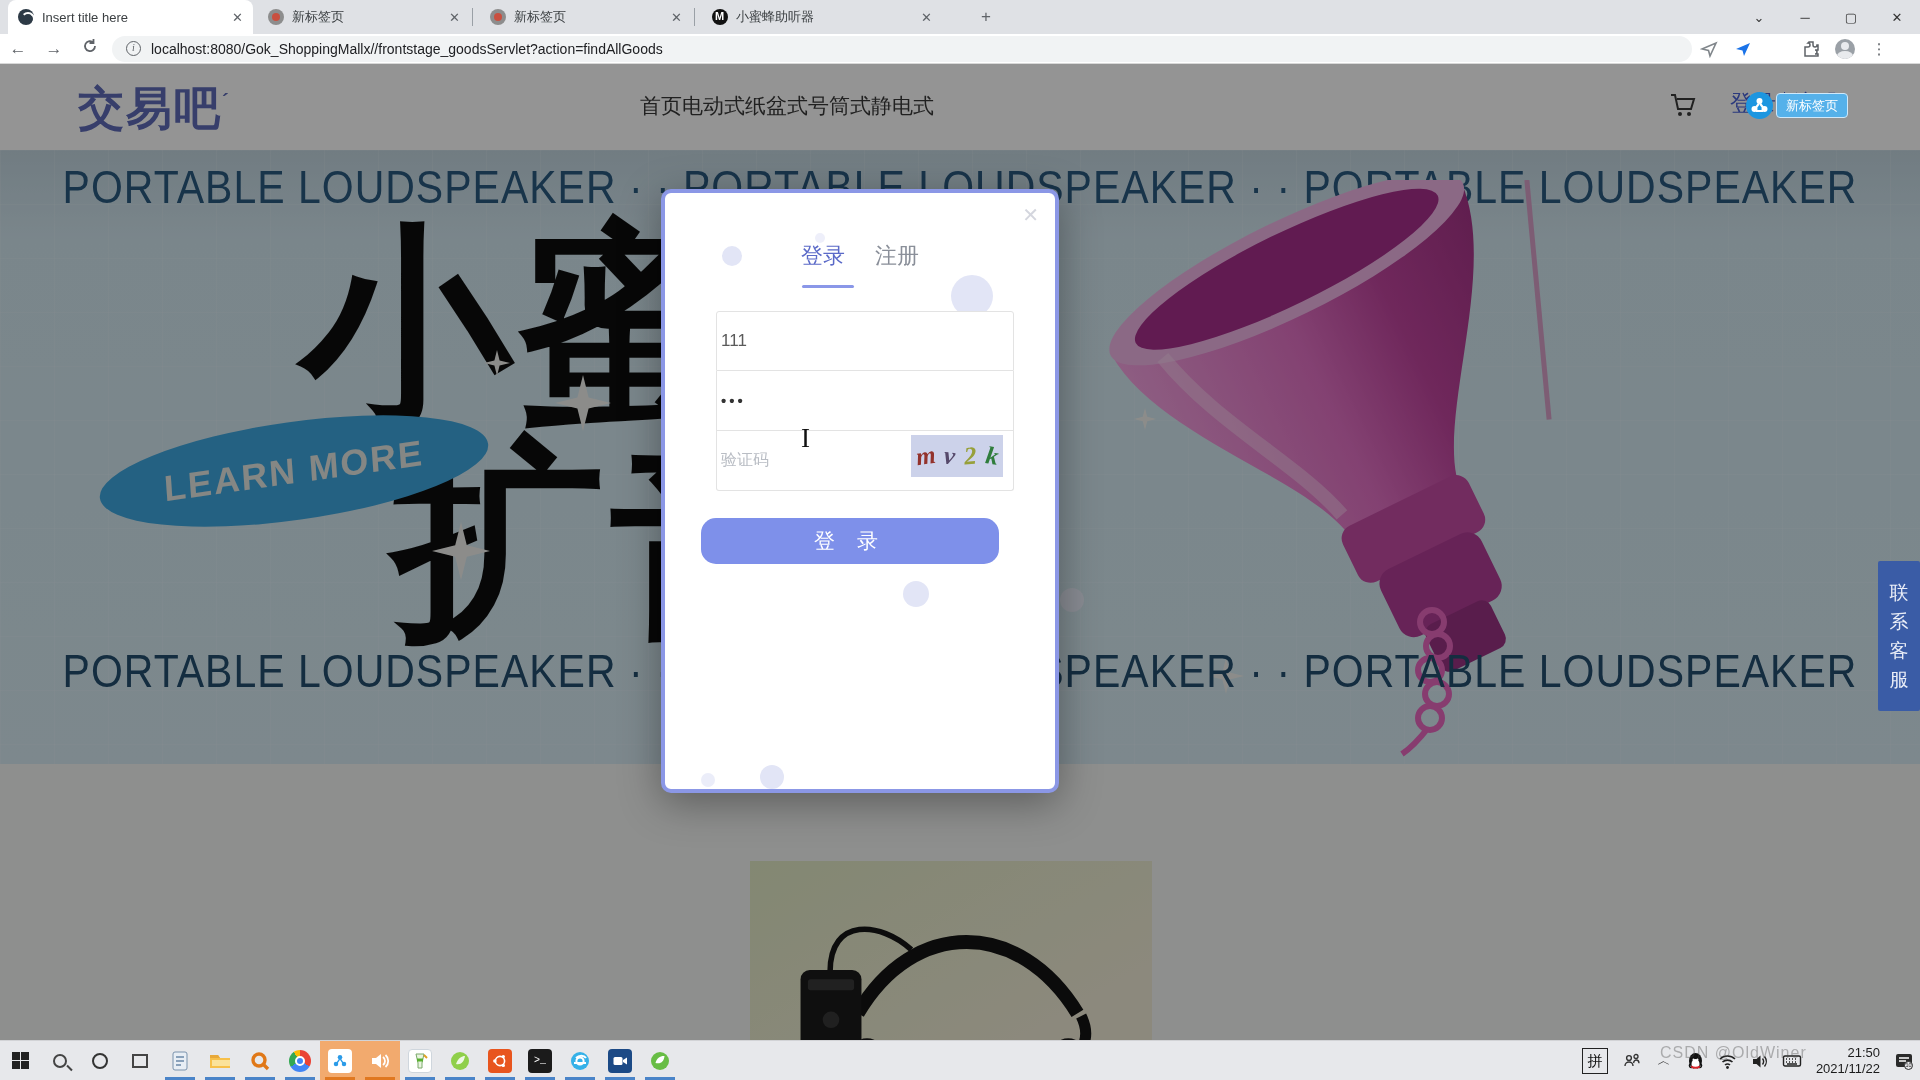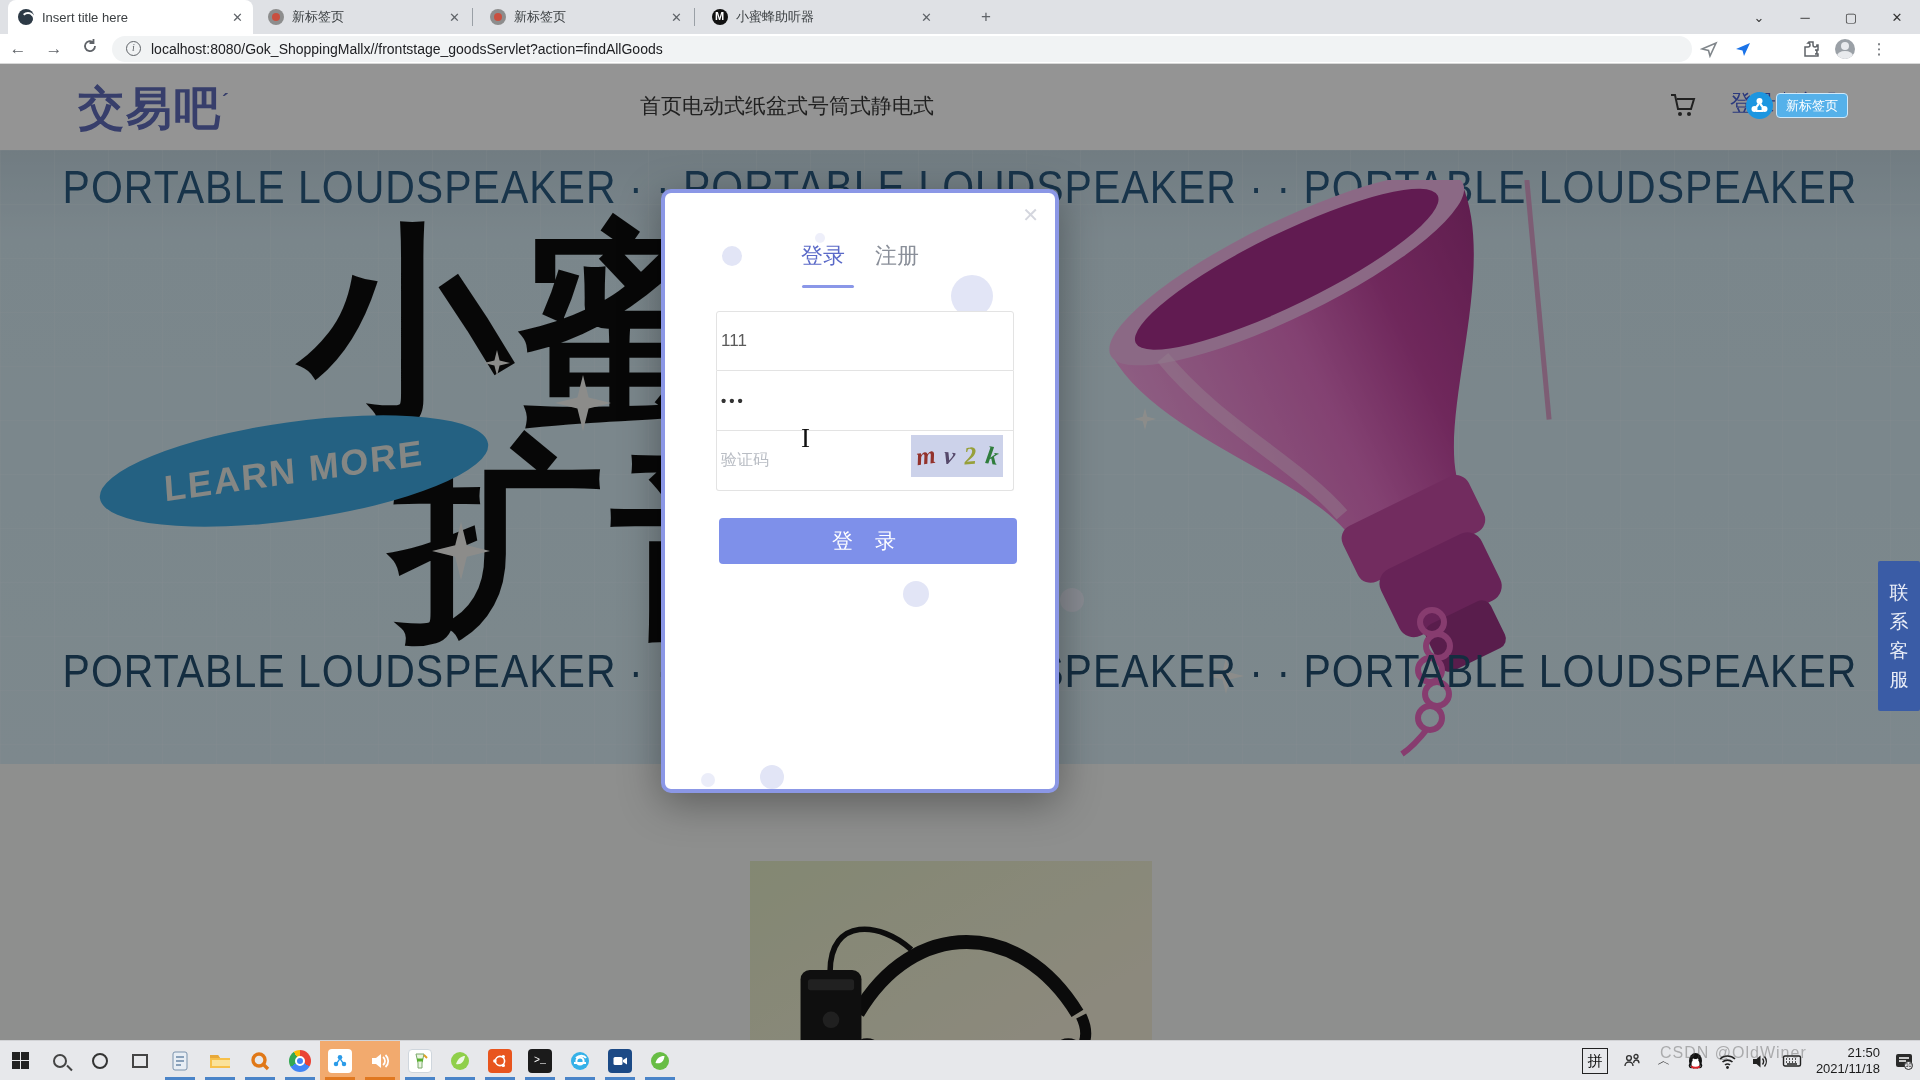--- a/index.html
+++ b/index.html
@@ -96,22 +96,22 @@
   .frow:last-child { border-radius:0 0 3px 3px; }
   .fval { font-size:17px; color:#5a5a5a; }
   .fpwd { font-size:15px; color:#333; letter-spacing:3px; font-weight:bold; }
   .fph { font-size:16px; color:#b9bdc4;text-align:center; }
   .captcha { position:absolute; right:10px; top:4px; width:92px; height:42px; background:#ccd2ea;
      display:flex; align-items:center; justify-content:space-around; overflow:hidden; }
   .captcha i { font-family:"Liberation Serif",serif; font-style:italic; font-weight:bold; font-size:25px; }
   .cap0{color:#93322c; transform:rotate(-8deg);} .cap1{color:#55486a; transform:rotate(7deg);}
   .cap2{color:#97a03a; transform:rotate(-5deg);} .cap3{color:#2f7d3c; transform:rotate(9deg);}
   .ibeam { position:absolute; left:136px; top:230px; font-family:"Liberation Serif",serif; font-size:27px; color:#111; }
-  .loginbtn { position:absolute; left:54px; top:325px; width:298px; height:46px; background:#7e90ea;
-     border:none; border-radius:4px; color:#fff; font-size:21px; letter-spacing:8px; }
+  .loginbtn { position:absolute; left:36px; top:325px; width:298px; height:46px; background:#7e90ea;
+     border:none; border-radius:15px; color:#fff; font-size:21px; letter-spacing:8px; }
 
   
   .taskbar { position:absolute; left:0; top:1040px; width:1920px; height:40px; background:#e7e8eb;
      border-top:1px solid #d2d3d6; z-index:60; display:flex; align-items:stretch;}
   .tb-ic { width:40px; display:flex; align-items:center; justify-content:center; position:relative; }
   .tb-ic.run:after { content:""; position:absolute; left:5px; bottom:0; width:30px; height:3px; background:#4a84c8; }
   .tb-ic.hl { background:#f2aa6e; }
   .tb-ic.hl:after{ background:#e07820; }
   .tray { position:absolute; right:0; top:0; height:40px; display:flex; align-items:center; }
   .tray .tico { width:32px; display:flex; justify-content:center; align-items:center; }
@@ -501,21 +501,21 @@
           </svg>
         </span>
       <span class="tico">
         <svg width="20" height="20" viewBox="0 0 20 20">
             <rect x="1.5" y="5" width="17" height="10" rx="1.5" fill="none" stroke="#222" stroke-width="1.4"></rect>
             <path d="M4 8h1M7 8h1M10 8h1M13 8h1M16 8h0M4 11h1M7 11h1M10 11h1M13 11h1M5 13h10" stroke="#222" stroke-width="1.3"></path>
           </svg>
         </span>
       <span class="clock">
         <div>21:50</div>
-        <div>2021/11/18</div>
+        <div>2021/11/22</div>
       </span>
       <span class="tico">
         <svg width="20" height="20" viewBox="0 0 20 20">
             <rect x="2" y="3" width="16" height="13" rx="2" fill="#2a2a2a"></rect>
             <path d="M5 7h10M5 10h7" stroke="#fff" stroke-width="1.4"></path>
             <circle cx="14.5" cy="14.5" r="4" fill="#e8e8eb" stroke="#2a2a2a"></circle>
             <text x="14.5" y="16.4" font-size="5.5" text-anchor="middle" fill="#2a2a2a">10</text>
           </svg>
         </span>
     </div>

